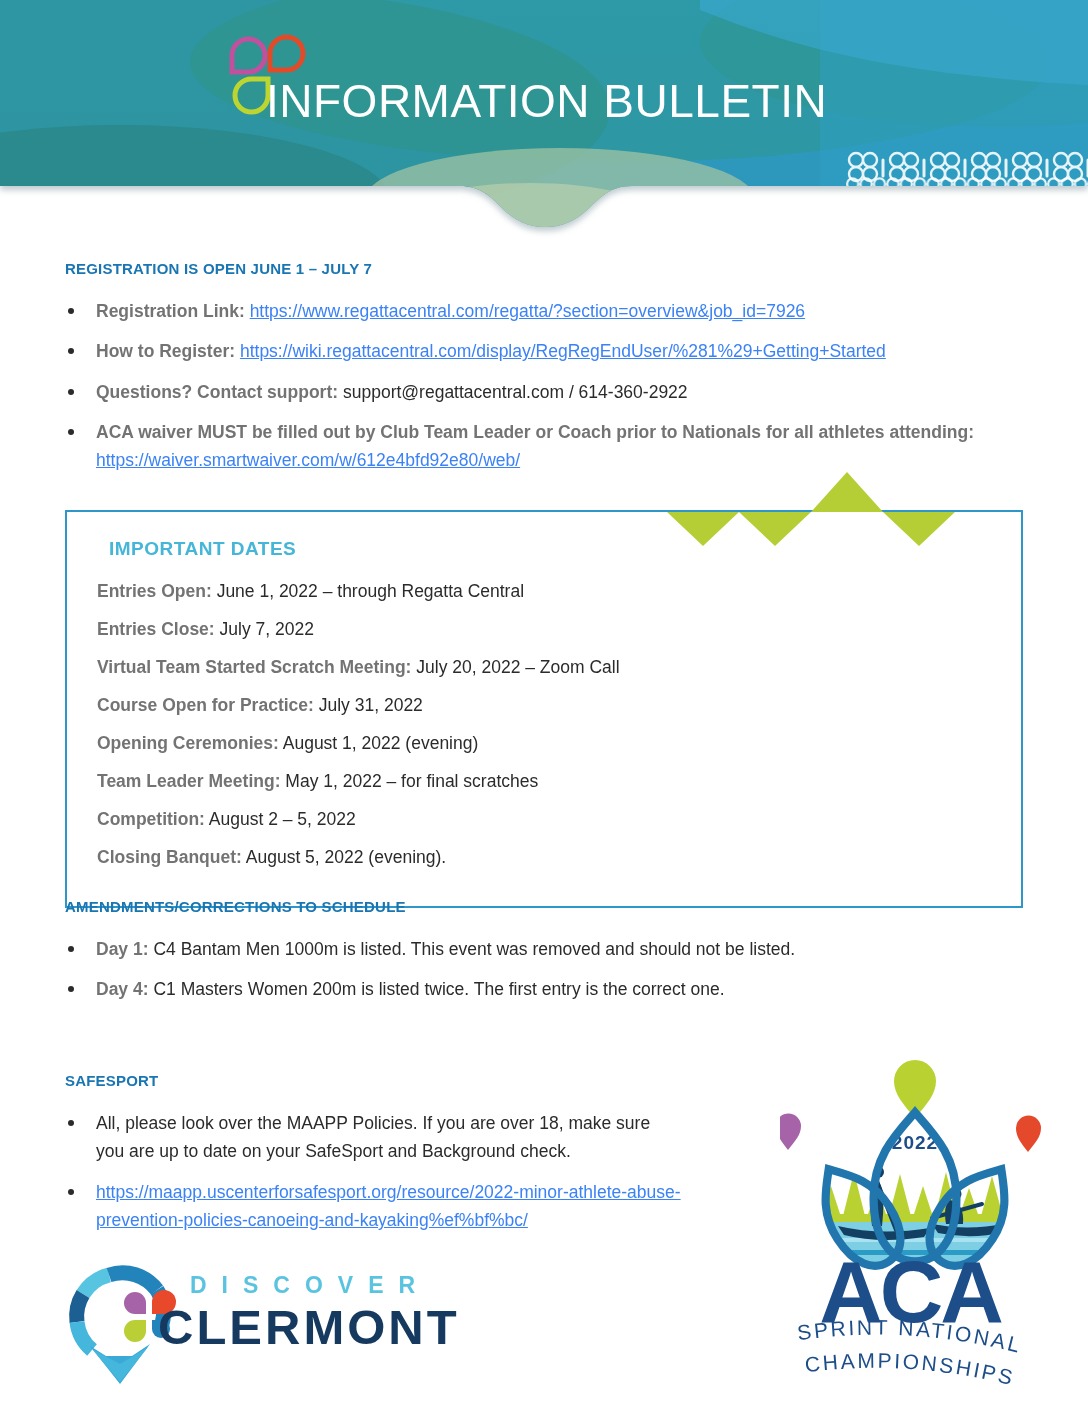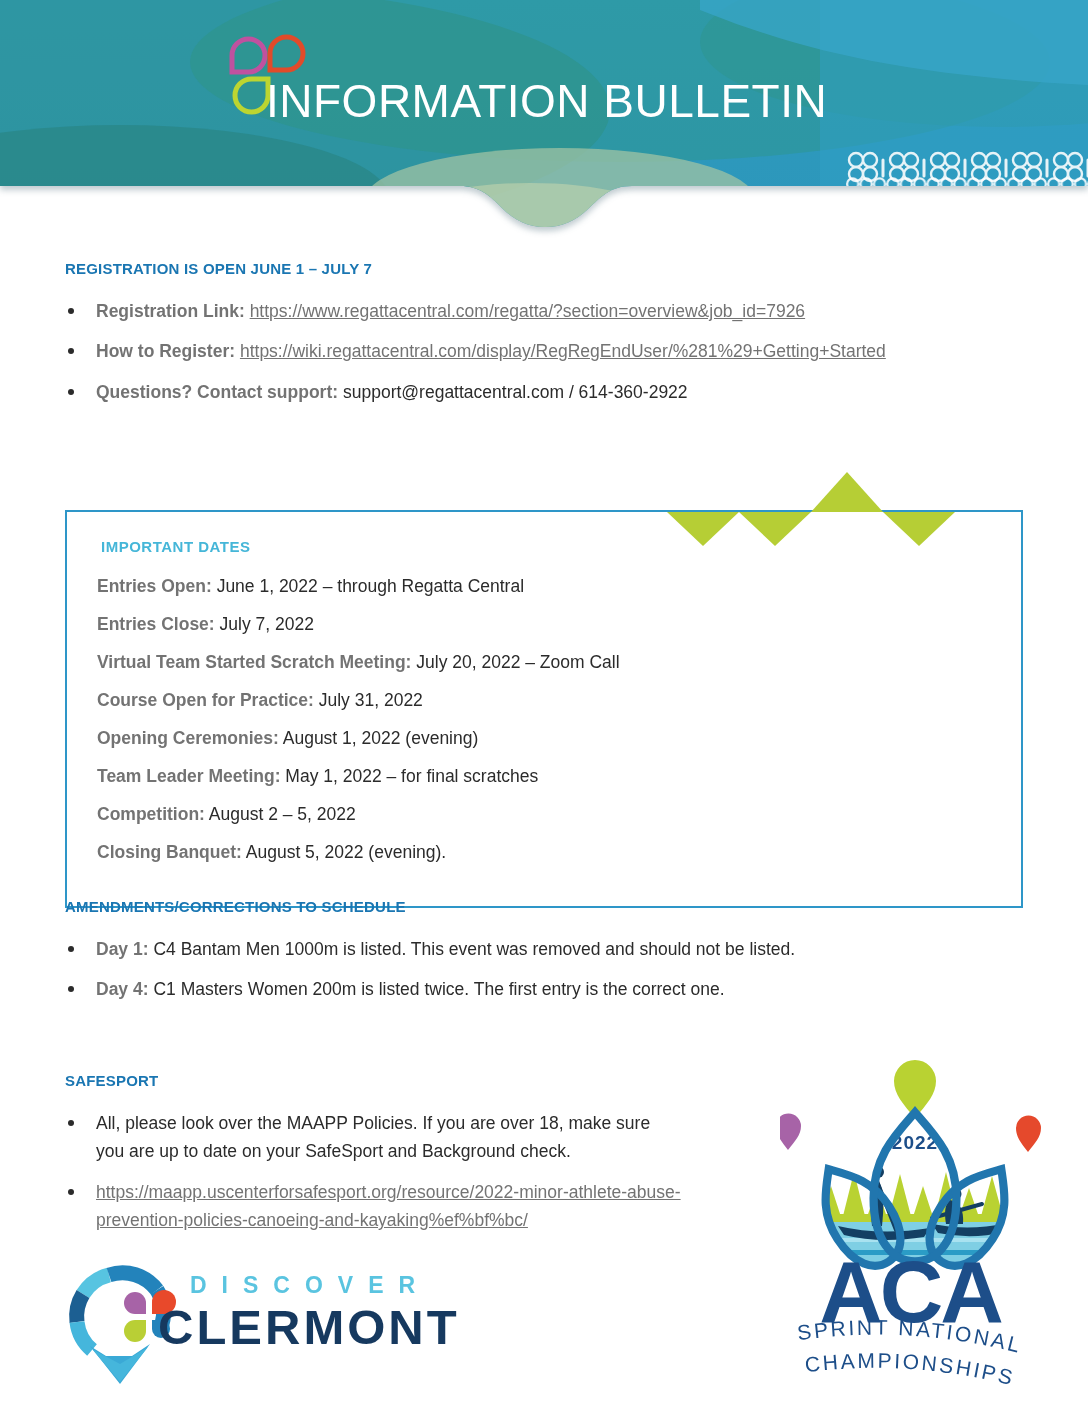--- a/index.html
+++ b/index.html
@@ -15,26 +15,26 @@
   
   .section{position:absolute;left:65px;width:958px;}
   h2.sec-head{color:#1a76b2;font-size:15px;font-weight:bold;margin:0 0 20px 0;letter-spacing:.2px;}
   ul.blist{list-style:none;margin:0;padding:0;}
   ul.blist li{display:flex;margin:0 0 12px 0;font-size:17.5px;line-height:1.62;}
   .dot{flex:0 0 31px;position:relative;}
   .dot::before{content:"";position:absolute;left:3px;top:11px;width:6px;height:6px;
                border-radius:50%;background:#2b2b2b;}
   .btxt{flex:1 1 auto;}
   b{color:#737373;text-align:right;}
-  a{color:#737373;text-decoration:underline;}
+  a{color:#3b82f6;text-decoration:underline;}
 
   
   #dates-box{position:absolute;left:65px;top:510px;width:958px;height:398px;
              border:2px solid #2e96c8;box-sizing:border-box;padding:26px 30px 0 30px;background:#fff;}
-  #dates-box h3{color:#45b6d8;font-size:15px;font-weight:bold;margin:0 0 21px 4px;letter-spacing:.5px;}
+  #dates-box h3{color:#45b6d8;font-size:19px;font-weight:bold;margin:0 0 21px 12px;letter-spacing:.5px;}
   .date-row{font-size:17.5px;margin:0 0 17px 0;line-height:1.2;}
   #zigzag{position:absolute;top:-42px;left:600px;}
 
   
   #aca-logo{position:absolute;left:780px;top:1054px;width:270px;height:340px;}
   #clermont-logo{position:absolute;left:62px;top:1252px;width:420px;height:152px;}
 
   #sec-reg{top:260px;}
   #sec-amend{top:898px;}
   #sec-safe{top:1072px;width:700px;}
@@ -104,20 +104,25 @@
       <li>
         <span class="dot"></span>
         <span class="btxt"><b>How to Register:</b>
           <a href="#">https://wiki.regattacentral.com/display/RegRegEndUser/%281%29+Getting+Started</a></span>
       </li>
       <li>
         <span class="dot"></span>
         <span class="btxt"><b>Questions? Contact support:</b>
           <span>support@regattacentral.com / 614-360-2922</span></span>
       </li>
+      <li>
+        <span class="dot"></span>
+        <span class="btxt"><b>ACA waiver MUST be filled out by Club Team Leader or Coach prior to Nationals for all athletes attending:</b>&nbsp;
+          <a href="#">https://waiver.smartwaiver.com/w/612e4bfd92e80/web/</a></span>
+      </li>
     </ul>
   </section>
 
   <div id="dates-box">
     <svg id="zigzag" width="288" height="78" viewBox="0 0 288 78">
       <g fill="#b6ce35">
         <polygon points="0,42 72,42 36,76"></polygon>
         <polygon points="72,42 144,42 108,76"></polygon>
         <polygon points="144,42 180,2 216,42"></polygon>
         <polygon points="216,42 288,42 252,76"></polygon>

